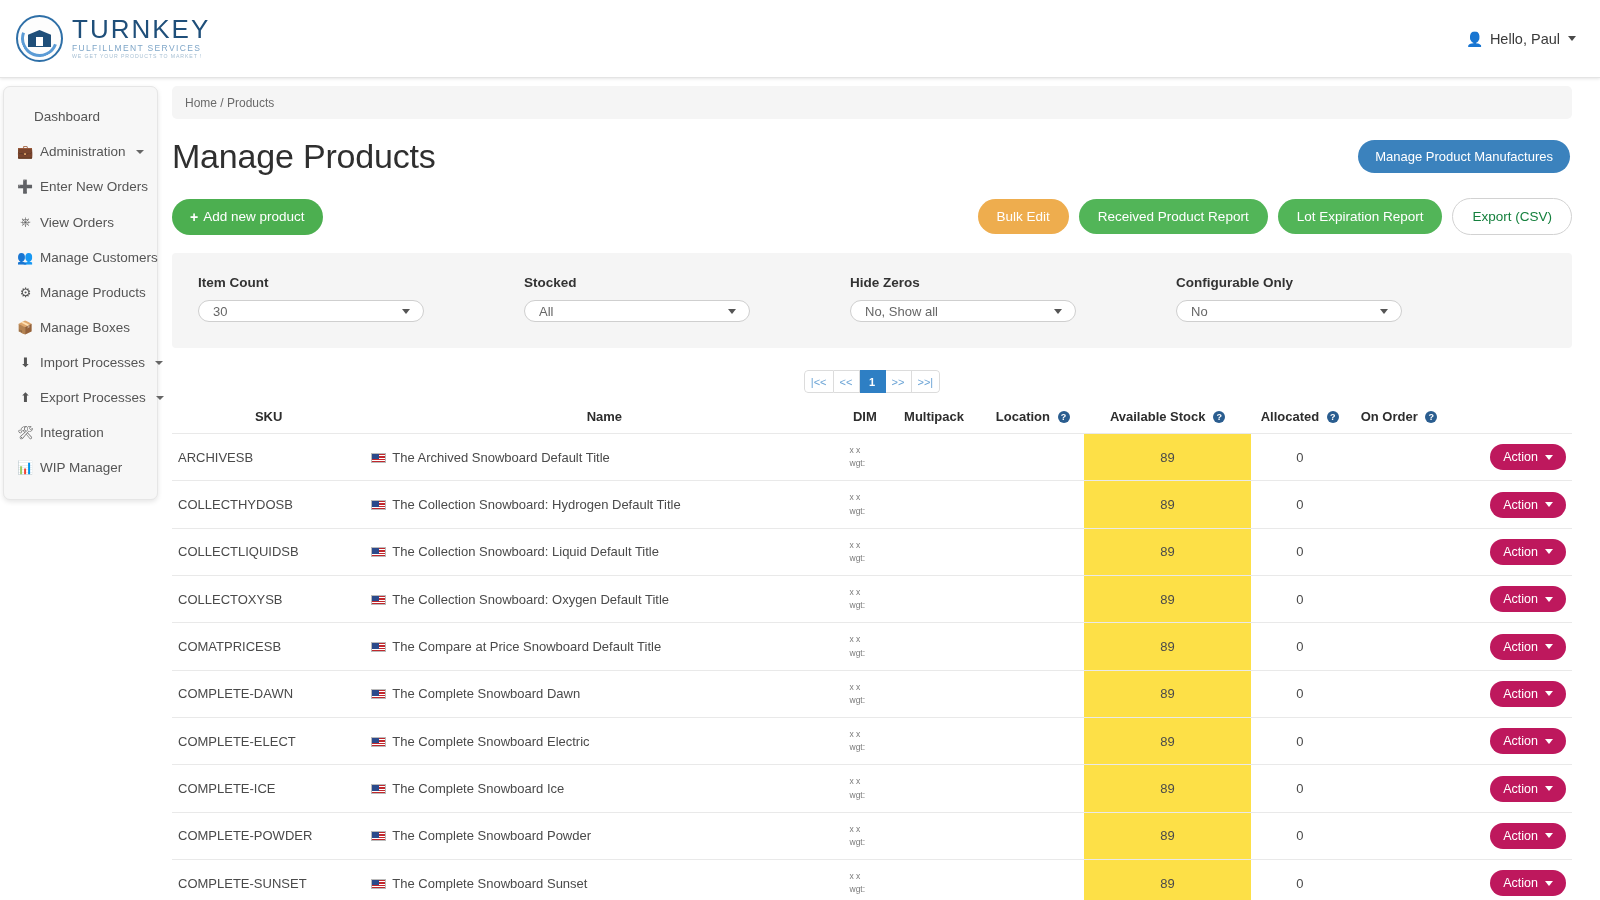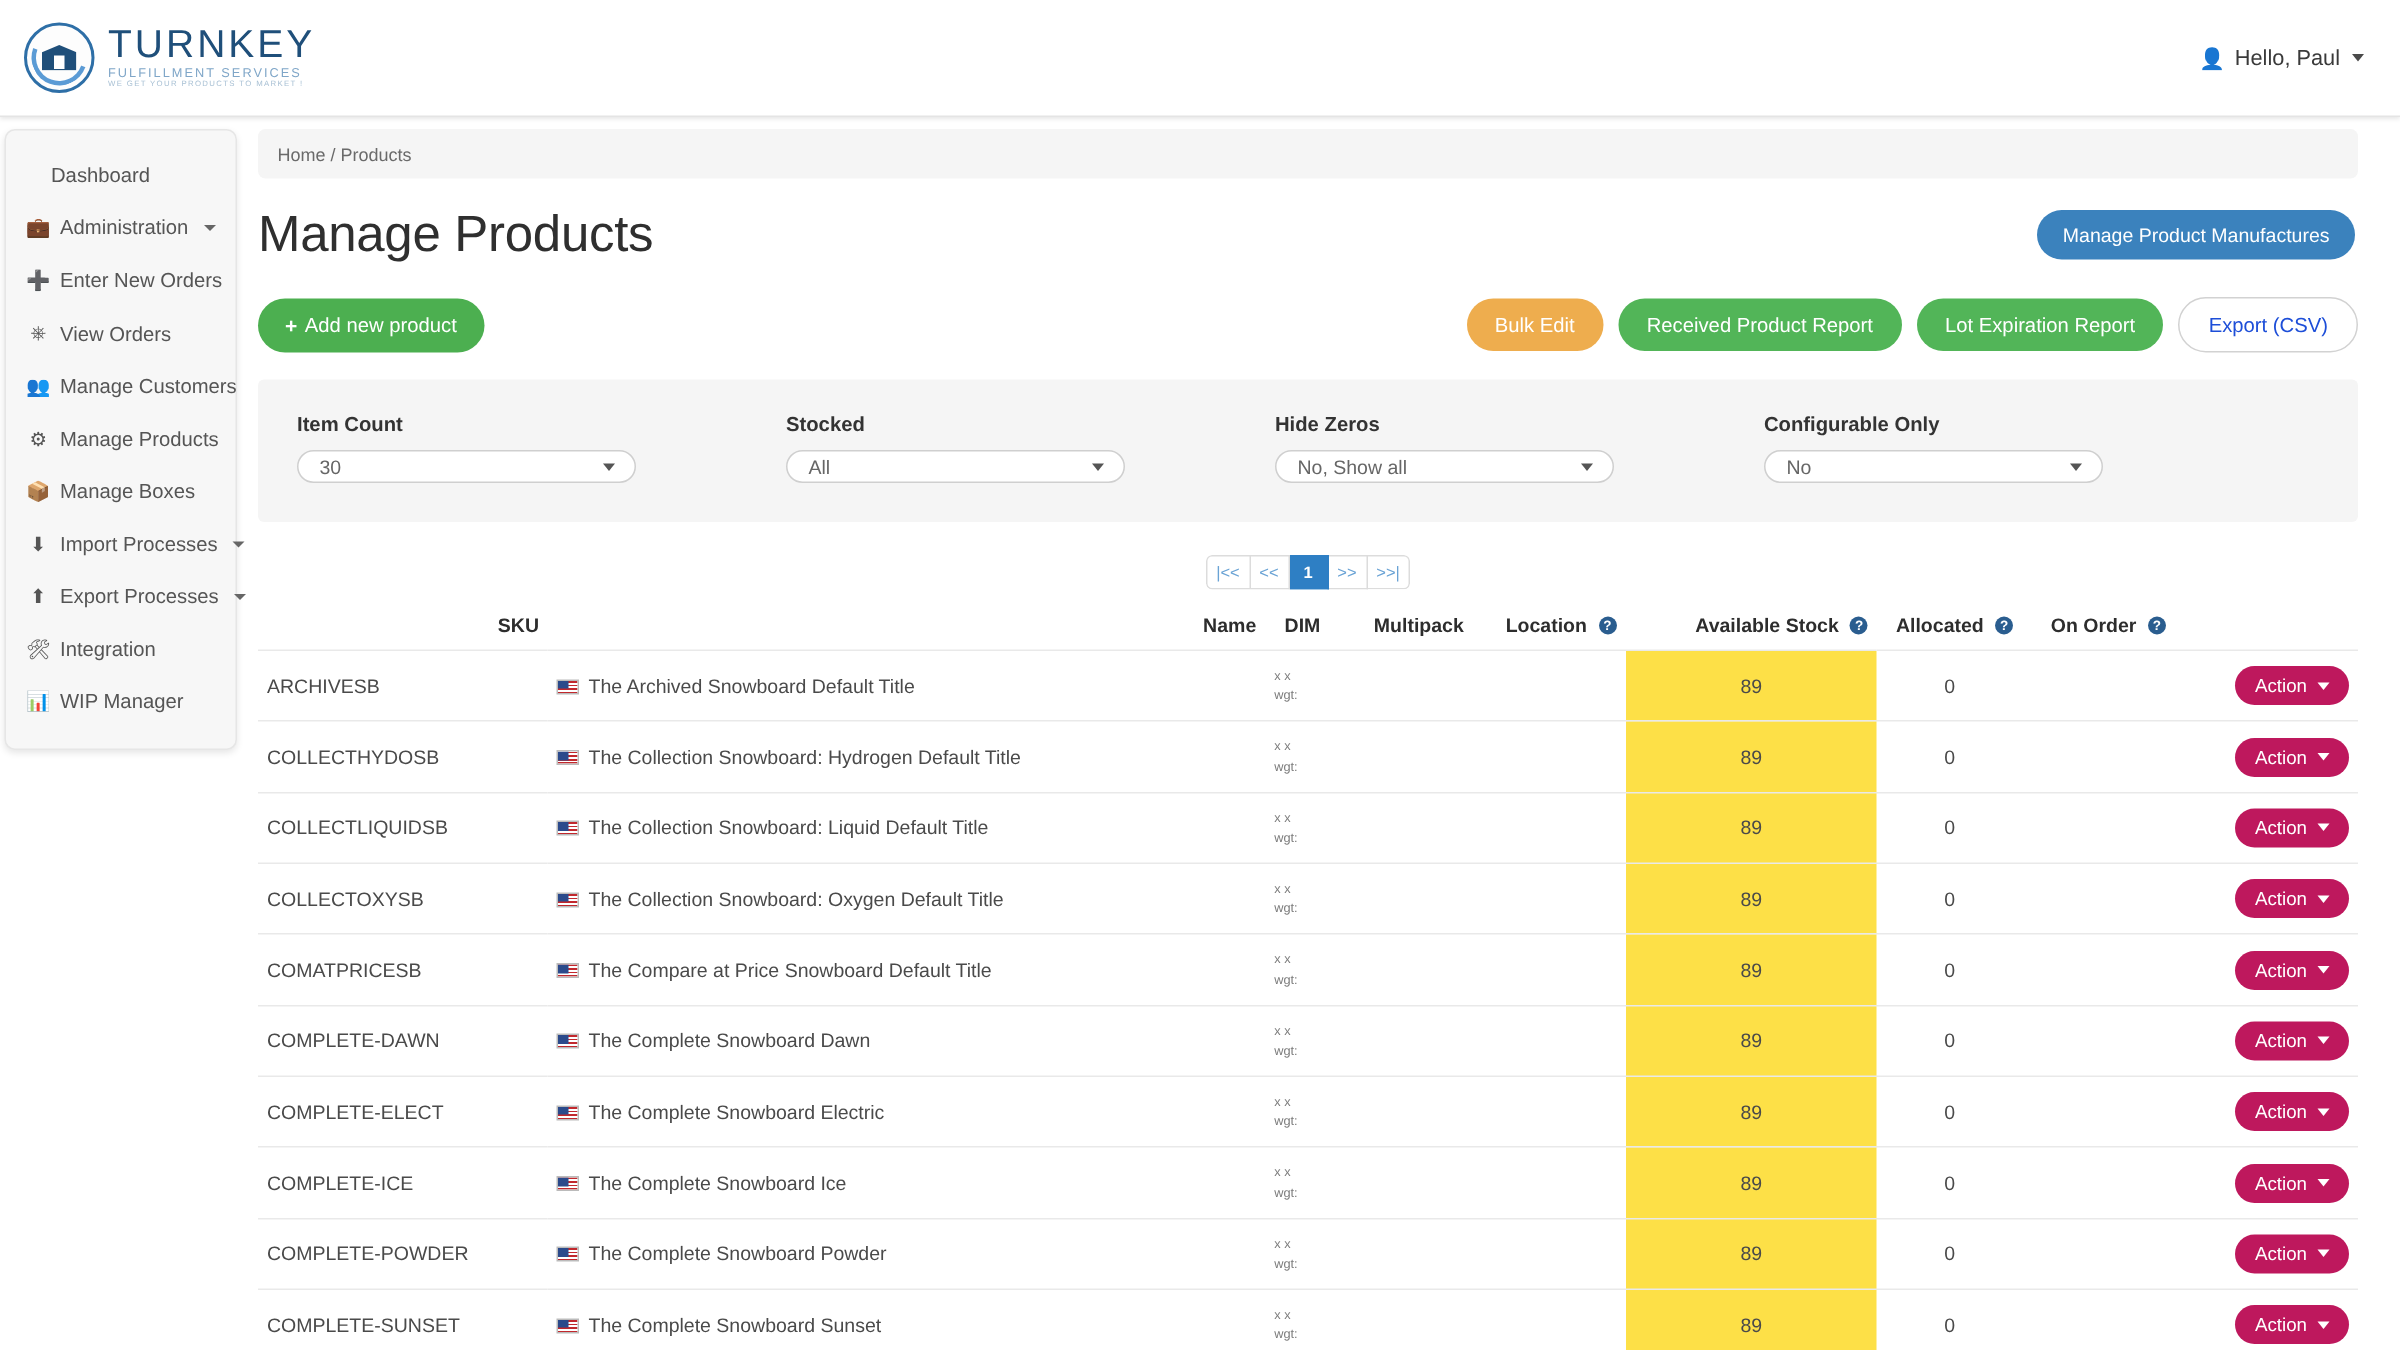--- a/index.html
+++ b/index.html
@@ -117,21 +117,21 @@
     display: inline-flex; align-items: center; justify-content: center;
     border-radius: 999px; border: none; cursor: pointer;
     font-family: "Liberation Sans", sans-serif;
     white-space: nowrap;
   }
   .btn-blue { background: #3b82bd; color: #fff; font-size: 13px; padding: 9px 17px; }
   .btn-green { background: #4caf50; color: #fff; font-size: 13.5px; padding: 10px 18px; }
   .btn-green-rep { background: #52b558; color: #fff; font-size: 13.5px; padding: 10px 19px; }
   .btn-orange { background: #eead4e; color: #fff; font-size: 13.5px; padding: 10px 19px; }
   .btn-outline {
-    background: #fff; color: #1d4ed8; font-size: 13.5px; padding: 10px 19px;
+    background: #fff; color: #15803d; font-size: 13.5px; padding: 10px 19px;
     border: 1px solid #d2d2d2;
   }
   .plus-ico { font-size: 14px; margin-right: 5px; font-weight: bold; }
 
   .actions-row {
     display: flex; align-items: center; justify-content: space-between;
     margin-top: 22px;
   }
   .actions-right { display: flex; align-items: center; gap: 10px; }
 
@@ -170,21 +170,21 @@
     background: #fff; color: #6aa3d5; font-size: 11px; cursor: pointer;
     padding: 0 6px;
   }
   .pg:first-child { border-left: 1px solid #dcdcdc; border-radius: 4px 0 0 4px; }
   .pg:last-child { border-radius: 0 4px 4px 0; }
   .pg.active { background: #2e7fc4; border-color: #2e7fc4; color: #fff; font-weight: bold; }
 
   
   .tbl { width: 100%; border-collapse: collapse; margin-top: 12px; }
   .tbl thead th {
-    text-align: right; font-size: 13px; font-weight: bold; color: #2d2d2d;
+    text-align: center; font-size: 13px; font-weight: bold; color: #2d2d2d;
     padding: 4px 6px 9px 6px; white-space: nowrap;
   }
   .help-ico {
     display: inline-flex; align-items: center; justify-content: center;
     width: 12px; height: 12px; border-radius: 50%;
     background: #2a5d8f; color: #fff; font-size: 9px; font-weight: bold;
     margin-left: 4px; vertical-align: 1px; cursor: pointer;
   }
   .tbl tbody tr { border-top: 1px solid #e9e9e9; }
   .tbl tbody td {

